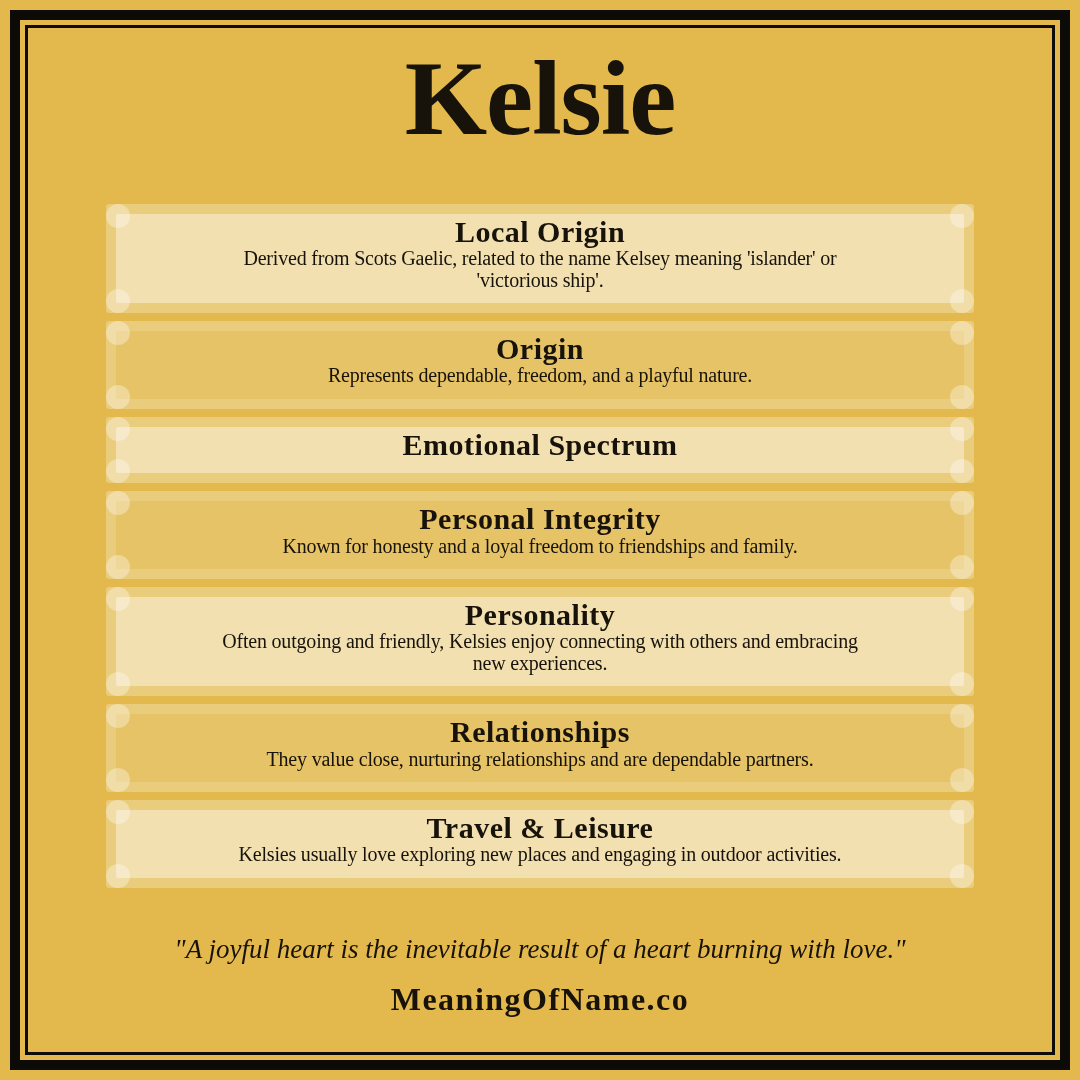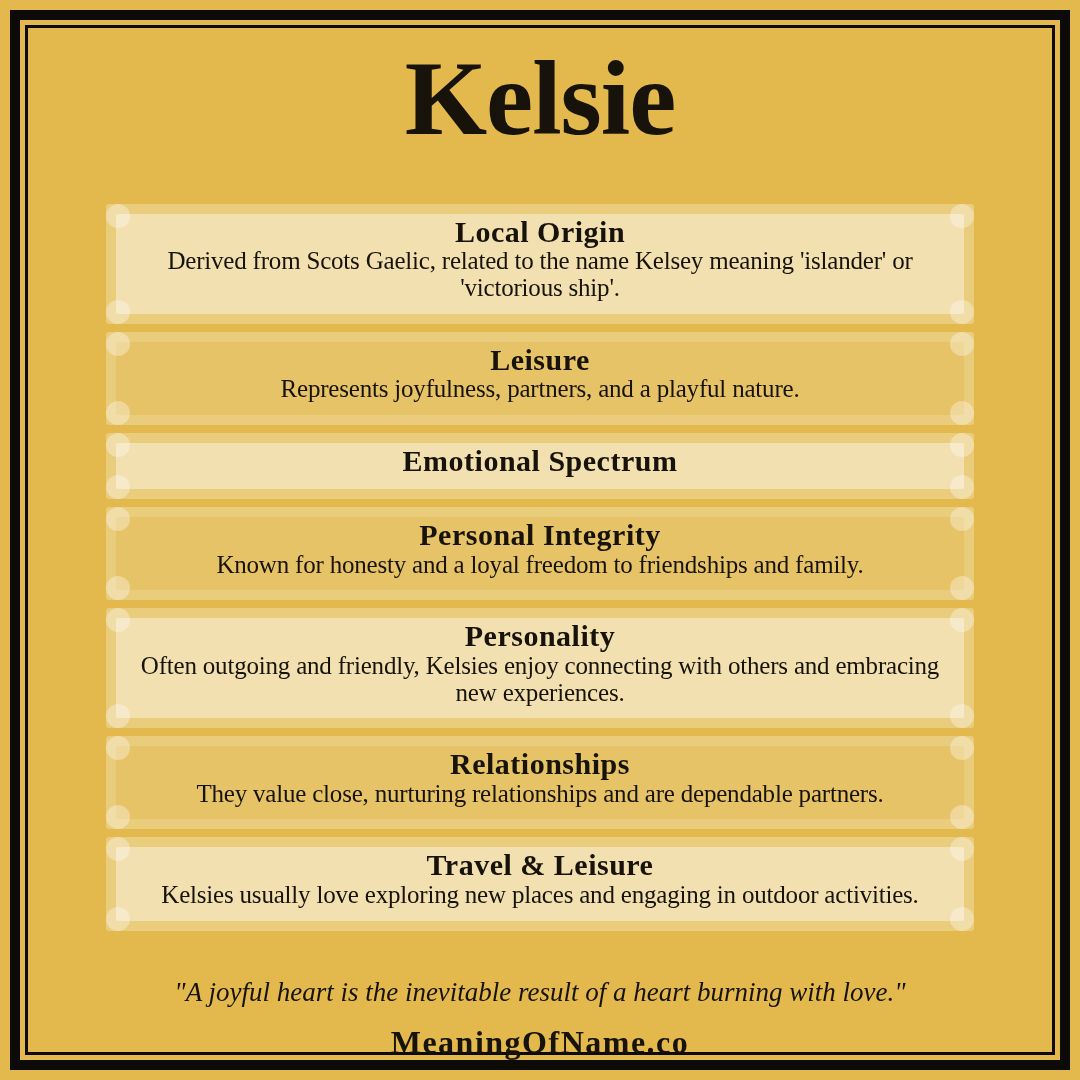--- a/index.html
+++ b/index.html
@@ -68,21 +68,21 @@
   .panel.dark  .panel-inner { background: var(--panel-inner-dark, rgba(227,185,77,0.45)); }
   .panel-heading {
     margin: 0;
     font-size: 30px;
     line-height: 1.08;
     font-weight: bold;
     letter-spacing: 0.5px;
   }
   .panel-body {
     margin: 0;
-    font-size: 25px;
+    font-size: 20px;
     line-height: 1.07;
     letter-spacing: -0.2px;
     white-space: pre-line;
   }
   .dot {
     position: absolute;
     width: 24px;
     height: 24px;
     border-radius: 50%;
     background: var(--corner-dot, rgba(255,255,255,0.33));
@@ -127,22 +127,22 @@
 'victorious ship'.</p>
     </div>
   </section>
 
   <section class="panel dark">
     <span class="dot tl"></span>
     <span class="dot tr"></span>
     <span class="dot bl"></span>
     <span class="dot br"></span>
     <div class="panel-inner">
-      <h2 class="panel-heading">Leisure</h2>
-      <p class="panel-body">Represents joyfulness, partners, and a playful nature.</p>
+      <h2 class="panel-heading">Origin</h2>
+      <p class="panel-body">Represents dependable, freedom, and a playful nature.</p>
     </div>
   </section>
 
   <section class="panel light">
     <span class="dot tl"></span>
     <span class="dot tr"></span>
     <span class="dot bl"></span>
     <span class="dot br"></span>
     <div class="panel-inner">
       <h2 class="panel-heading">Emotional Spectrum</h2>

